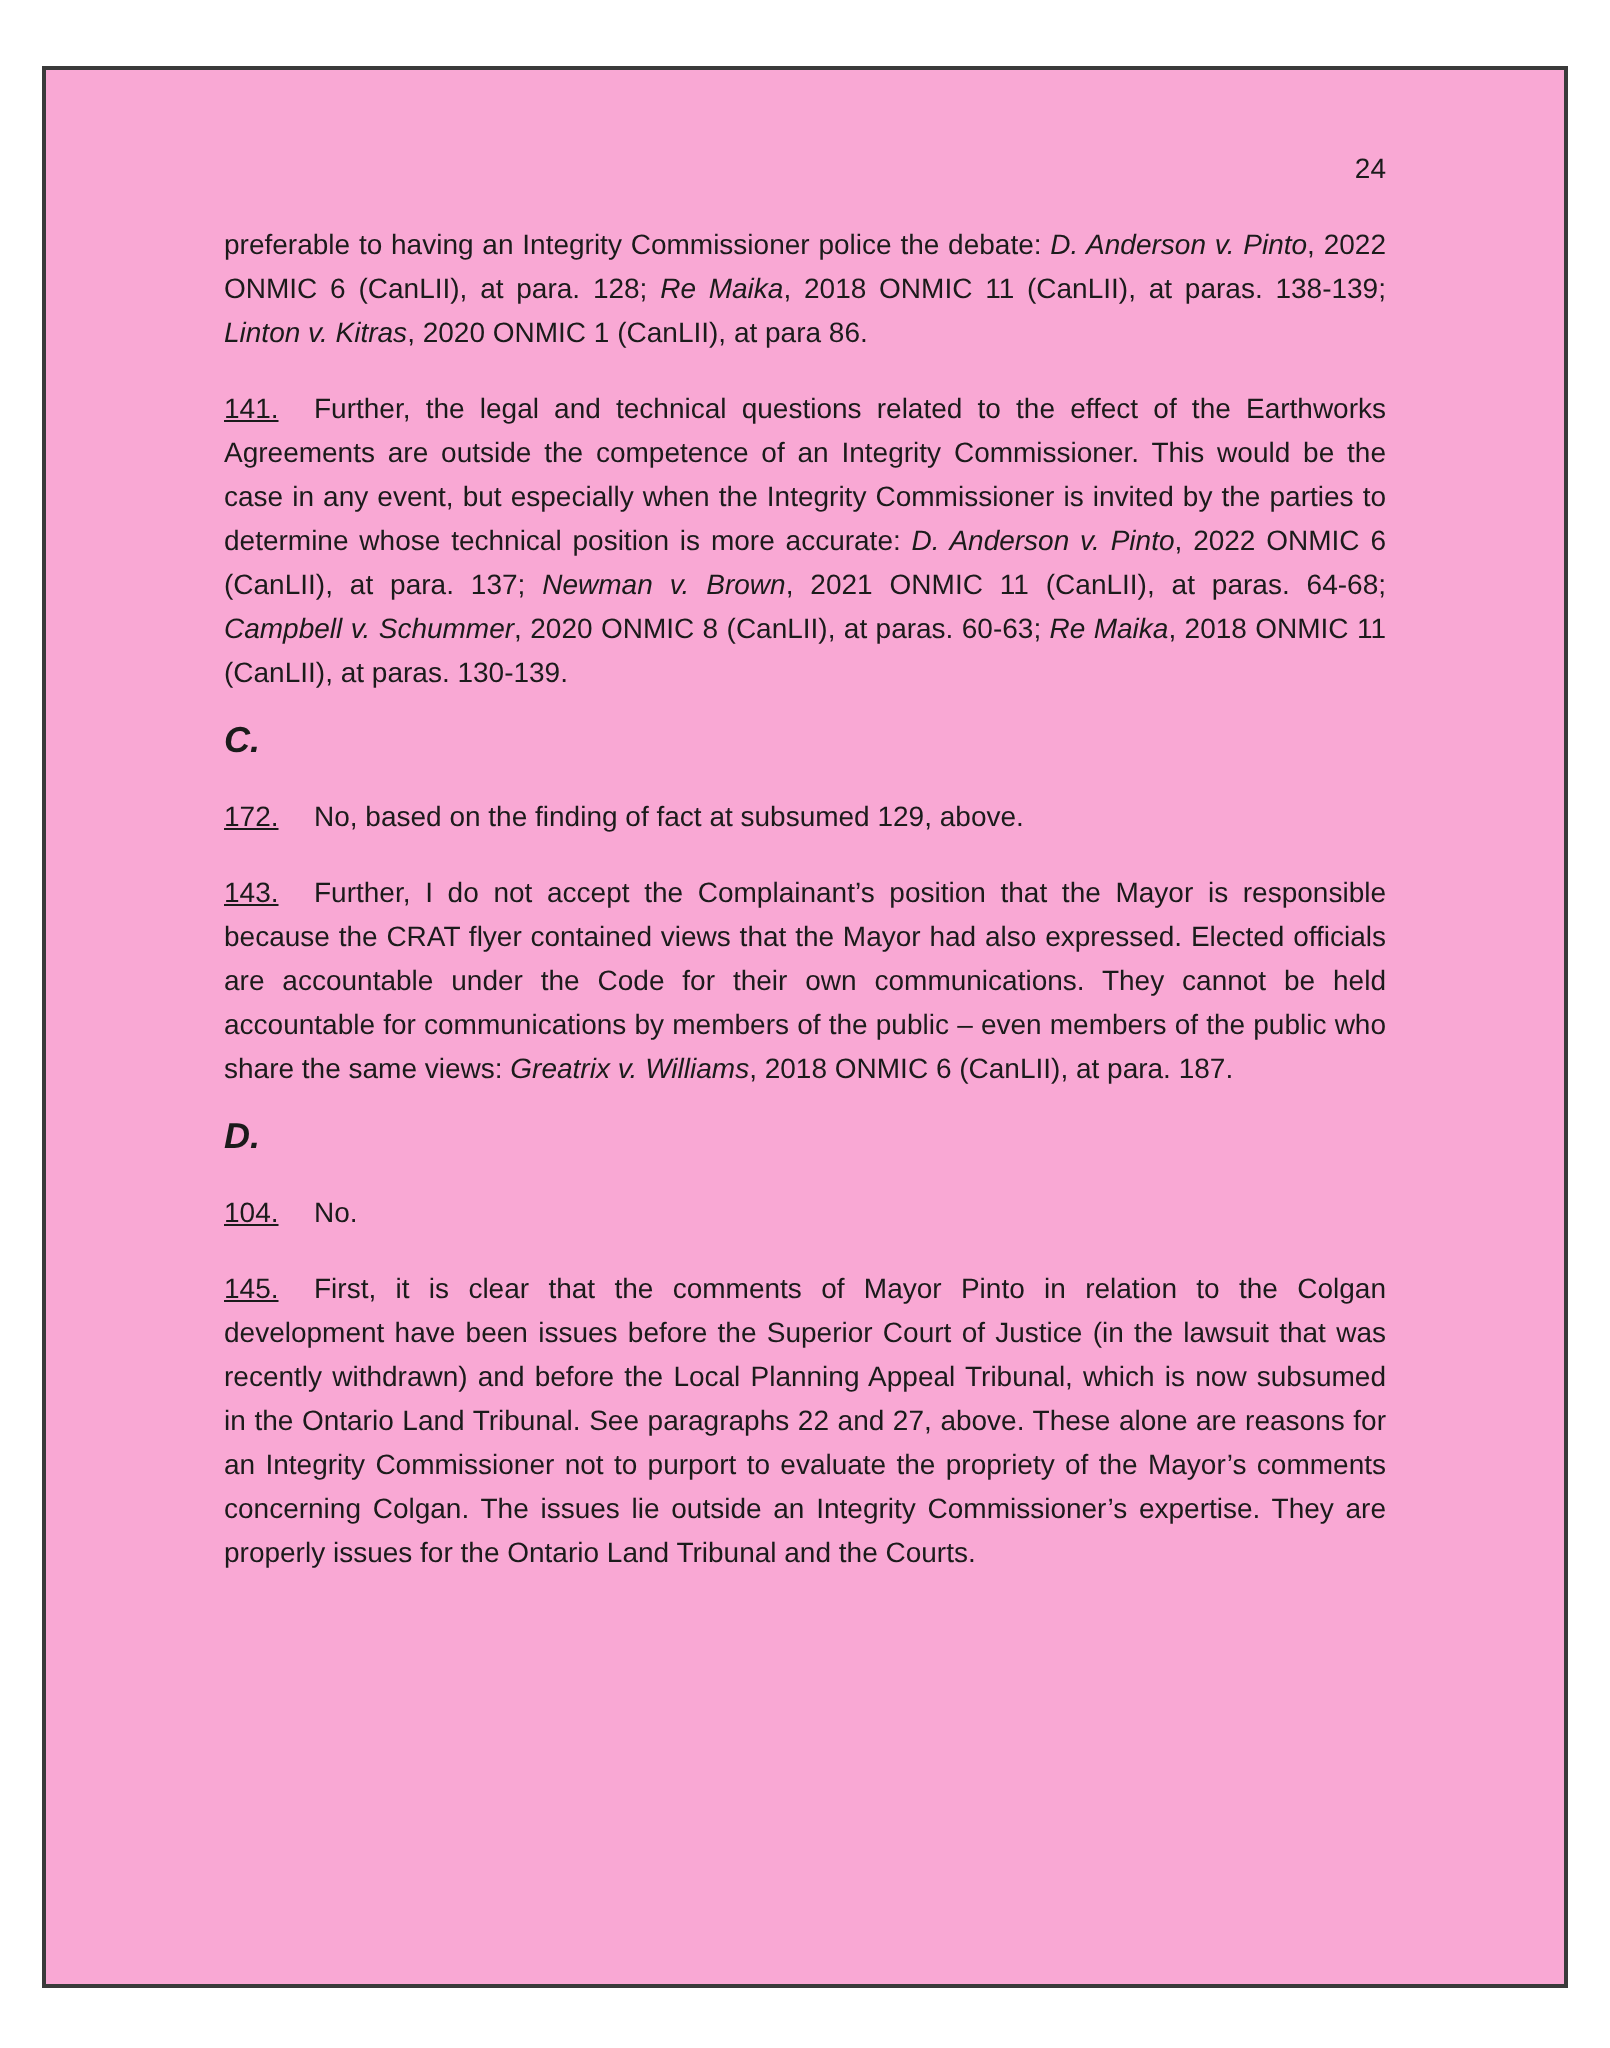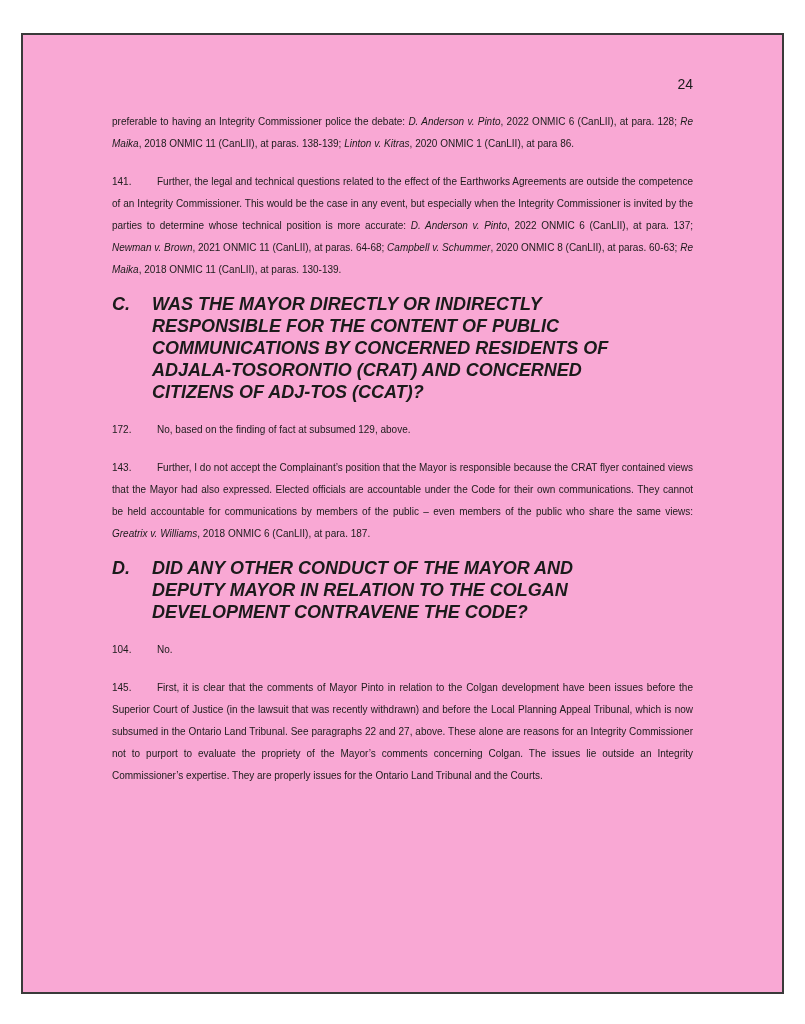--- a/index.html
+++ b/index.html
@@ -24,27 +24,28 @@
     width: 581px;
   }
   .pagenum {
     margin-top: 38px;
     text-align: right;
     font-size: 14px;
     line-height: 22px;
   }
   .para {
     margin: 16px 0 0 0;
-    font-size: 10px;
+    font-size: 14px;
     line-height: 22px;
     text-align: justify;
   }
   .pnum {
     display: inline-block;
     width: 45px;
+    text-decoration: underline;
   }
   .it { font-style: italic; }
   .heading {
     margin: 12px 0 14px 0;
     display: flex;
     font-size: 18px;
     line-height: 22px;
     font-weight: bold;
     font-style: italic;
   }
@@ -58,36 +59,28 @@
   <div class="textcol">
 
     <div class="pagenum">24</div>
 
     <p class="para"><span><span>preferable to having an Integrity Commissioner police the debate: </span><span class="it">D. Anderson v. Pinto</span><span>, 2022 ONMIC 6 (CanLII), at para. 128; </span><span class="it">Re Maika</span><span>, 2018 ONMIC 11 (CanLII), at paras. 138-139; </span><span class="it">Linton v. Kitras</span><span>, 2020 ONMIC 1 (CanLII), at para 86.</span></span></p>
 
     <p class="para"><span class="pnum">141.</span><span><span>Further, the legal and technical questions related to the effect of the Earthworks Agreements are outside the competence of an Integrity Commissioner.  This would be the case in any event, but especially when the Integrity Commissioner is invited by the parties to determine whose technical position is more accurate: </span><span class="it">D. Anderson v. Pinto</span><span>, 2022 ONMIC 6 (CanLII), at para. 137; </span><span class="it">Newman v. Brown</span><span>, 2021 ONMIC 11 (CanLII), at paras. 64-68; </span><span class="it">Campbell v. Schummer</span><span>, 2020 ONMIC 8 (CanLII), at paras. 60-63; </span><span class="it">Re Maika</span><span>, 2018 ONMIC 11 (CanLII), at paras. 130-139.</span></span></p>
 
     <div class="heading">
       <span class="hletter">C.</span>
-      <div class="hlines">WAS THE MAYOR DIRECTLY OR INDIRECTLY
-RESPONSIBLE FOR THE CONTENT OF PUBLIC
-COMMUNICATIONS BY CONCERNED RESIDENTS OF
-ADJALA-TOSORONTIO (CRAT) AND CONCERNED
-CITIZENS OF ADJ-TOS (CCAT)?</div>
     </div>
 
     <p class="para"><span class="pnum">172.</span><span><span>No, based on the finding of fact at subsumed 129, above.</span></span></p>
 
     <p class="para"><span class="pnum">143.</span><span><span>Further, I do not accept the Complainant’s position that the Mayor is responsible because the CRAT flyer contained views that the Mayor had also expressed. Elected officials are accountable under the Code for their own communications. They cannot be held accountable for communications by members of the public – even members of the public who share the same views: </span><span class="it">Greatrix v. Williams</span><span>, 2018 ONMIC 6 (CanLII), at para. 187.</span></span></p>
 
     <div class="heading">
       <span class="hletter">D.</span>
-      <div class="hlines">DID ANY OTHER CONDUCT OF THE MAYOR AND
-DEPUTY MAYOR IN RELATION TO THE COLGAN
-DEVELOPMENT CONTRAVENE THE CODE?</div>
     </div>
 
     <p class="para"><span class="pnum">104.</span><span><span>No.</span></span></p>
 
     <p class="para"><span class="pnum">145.</span><span><span>First, it is clear that the comments of Mayor Pinto in relation to the Colgan development have been issues before the Superior Court of Justice (in the lawsuit that was recently withdrawn) and before the Local Planning Appeal Tribunal, which is now subsumed in the Ontario Land Tribunal.  See paragraphs 22 and 27, above. These alone are reasons for an Integrity Commissioner not to purport to evaluate the propriety of the Mayor’s comments concerning Colgan. The issues lie outside an Integrity Commissioner’s expertise. They are properly issues for the Ontario Land Tribunal and the Courts.</span></span></p>
 
   </div>
 </div>
 
 </body></html>

